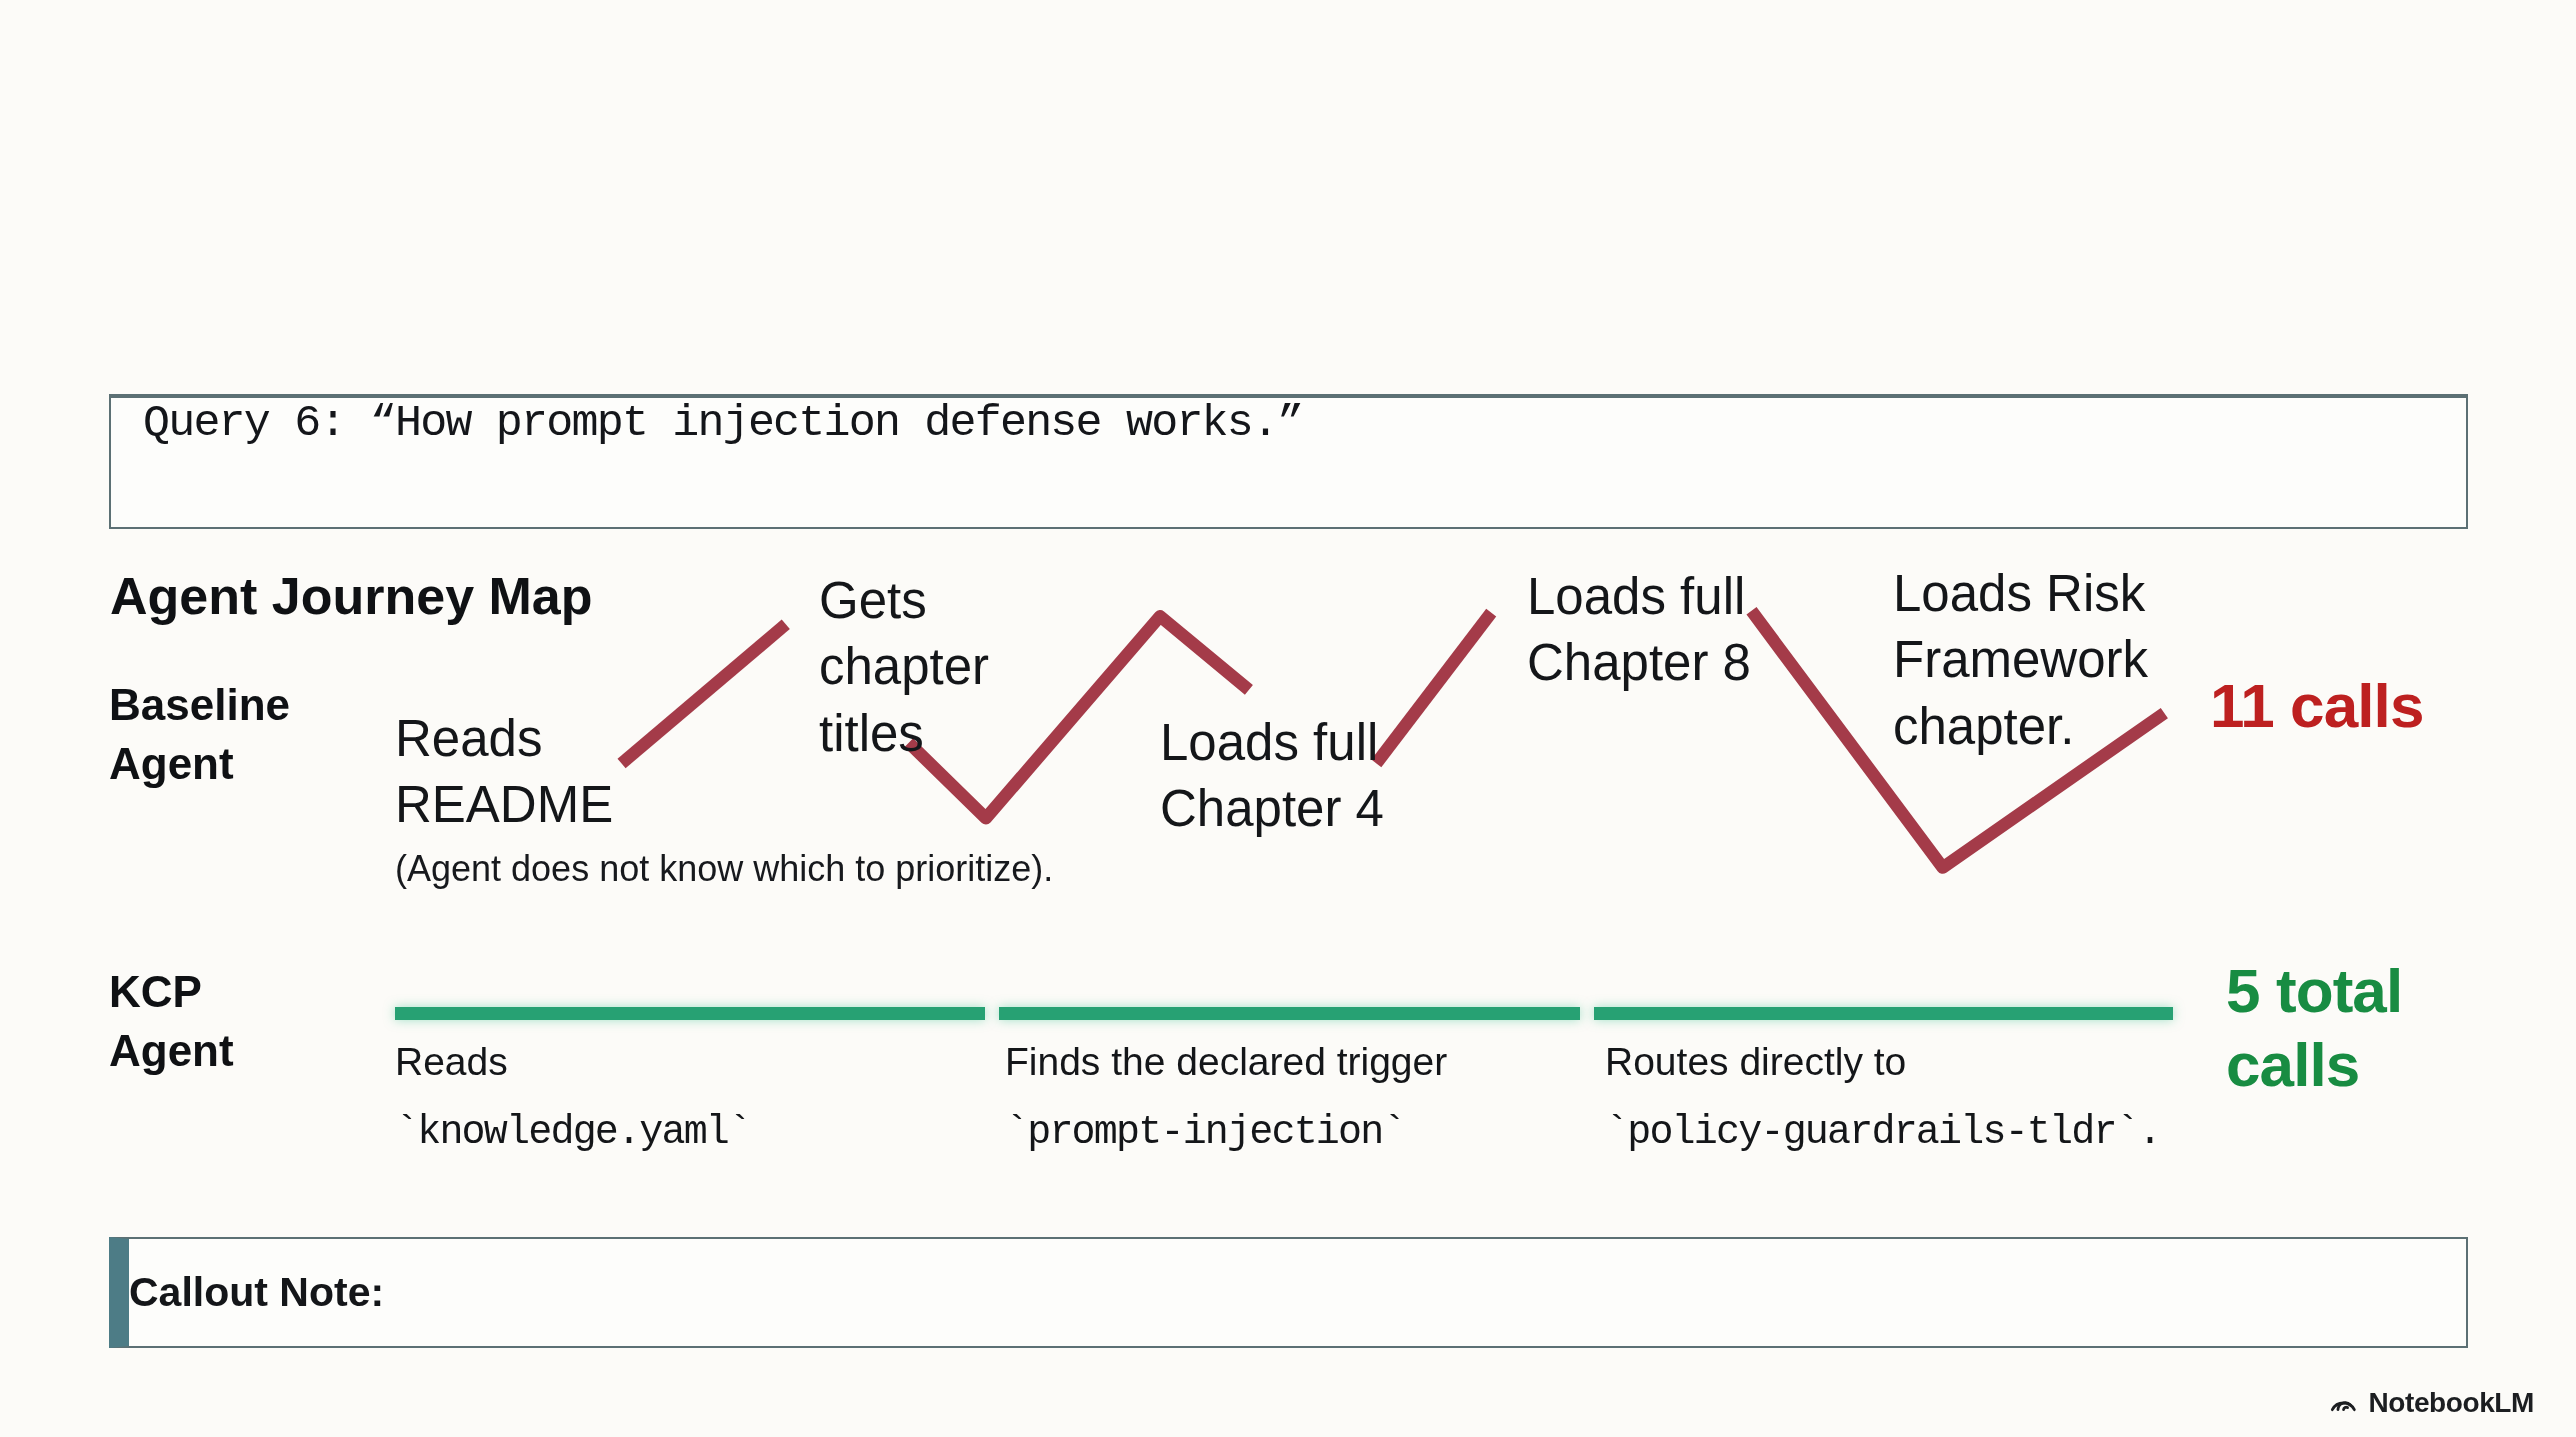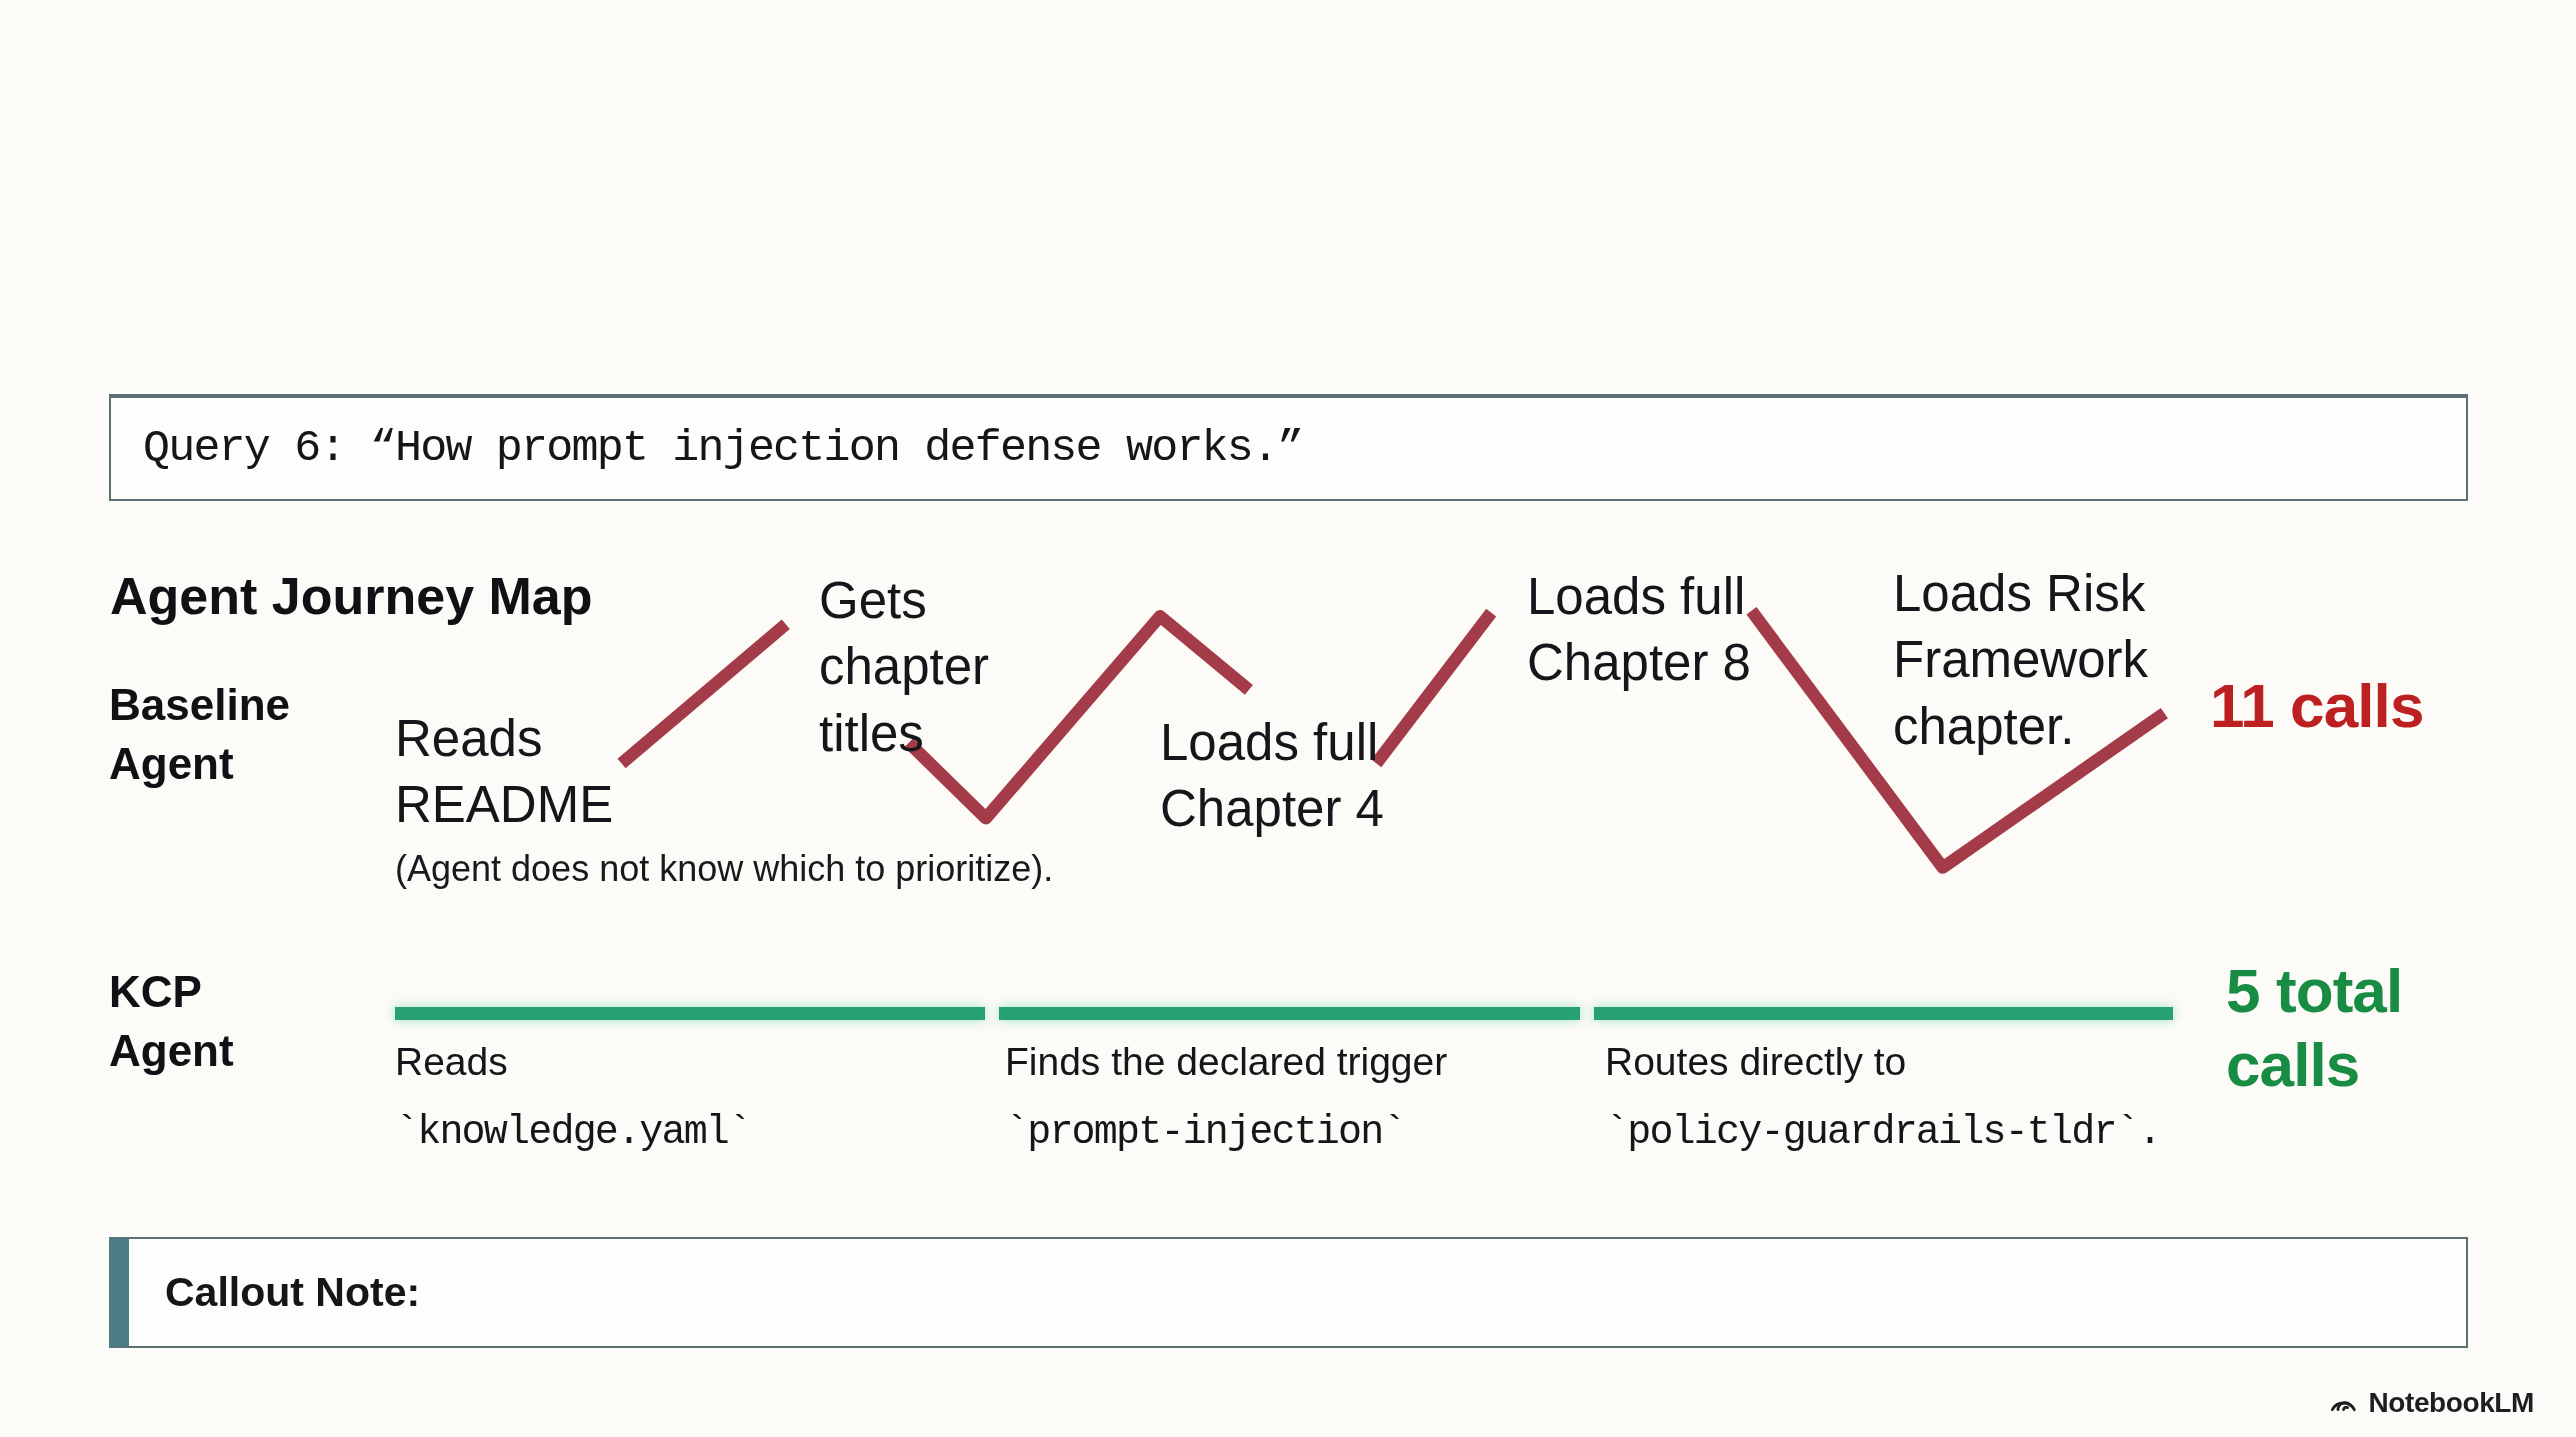--- a/index.html
+++ b/index.html
@@ -14,25 +14,25 @@
   .pre{white-space:pre-line;}
   .abs{position:absolute;}
 
   .title{
     left:110px;top:52px;
     font-size:87px;font-weight:700;line-height:1.21;
     letter-spacing:-2.7px;color:#17191e;
   }
 
   .query-box{
-    left:109px;top:394px;width:2359px;height:107px;
+    left:109px;top:394px;width:2359px;height:135px;
     border:2.7px solid var(--box-border,#5c7074);
     border-top-width:4.5px;
     background:#fdfdfb;
-    display:flex;align-items:center;
+    display:flex;align-items:flex-start;
     padding-left:32px;box-sizing:border-box;
   }
   .mono{font-family:"Liberation Mono","DejaVu Sans Mono",monospace;}
   .query-text{font-size:45px;letter-spacing:-1.8px;color:#14161a;}
 
   .journey-heading{left:110px;top:566px;font-size:52px;font-weight:700;color:#0f1114;}
   .agent-label{font-size:44px;font-weight:700;line-height:1.33;color:#0f1114;}
   .baseline-label{left:109px;top:676px;}
   .kcp-label{left:109px;top:963px;}
 
@@ -70,21 +70,21 @@
     font-size:62px;font-weight:700;line-height:1.2;letter-spacing:-0.9px;
     color:var(--green-total,#188c42);
   }
 
   .callout{
     left:109px;top:1237px;width:2359px;height:111px;
     border:2.7px solid var(--box-border,#5c7074);
     border-left:20px solid var(--callout-accent,#4d7c86);
     background:#fdfdfb;
     display:flex;align-items:center;
-    padding-left:36px;box-sizing:border-box;
+    box-sizing:border-box;
     font-size:41px;color:#141619;
   }
   .callout-label{font-weight:700;margin-right:13.5px;}
 
   .footer{
     position:absolute;right:42px;bottom:19px;
     display:flex;align-items:center;gap:9px;
     font-size:28px;font-weight:700;color:#1c1e21;letter-spacing:-0.4px;text-align:right;
   }
   .footer svg{display:block;}

